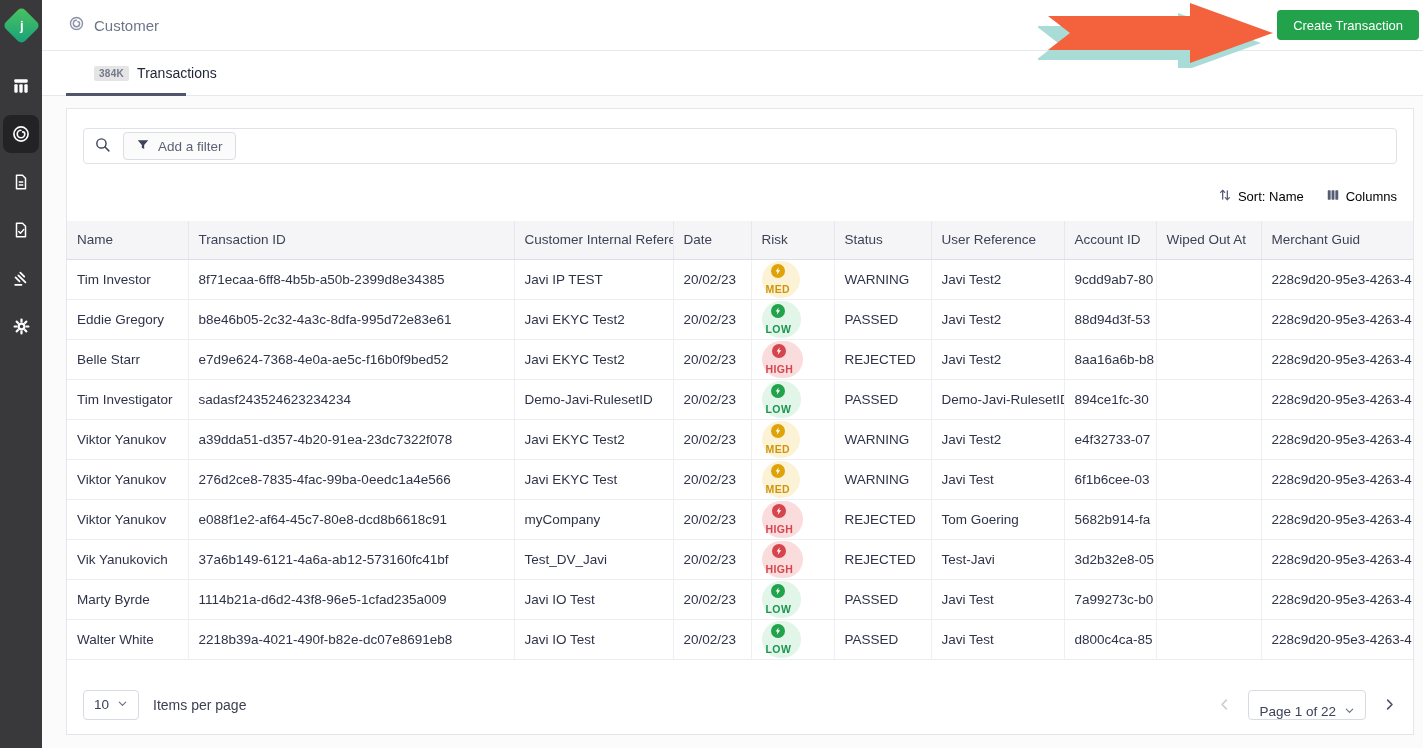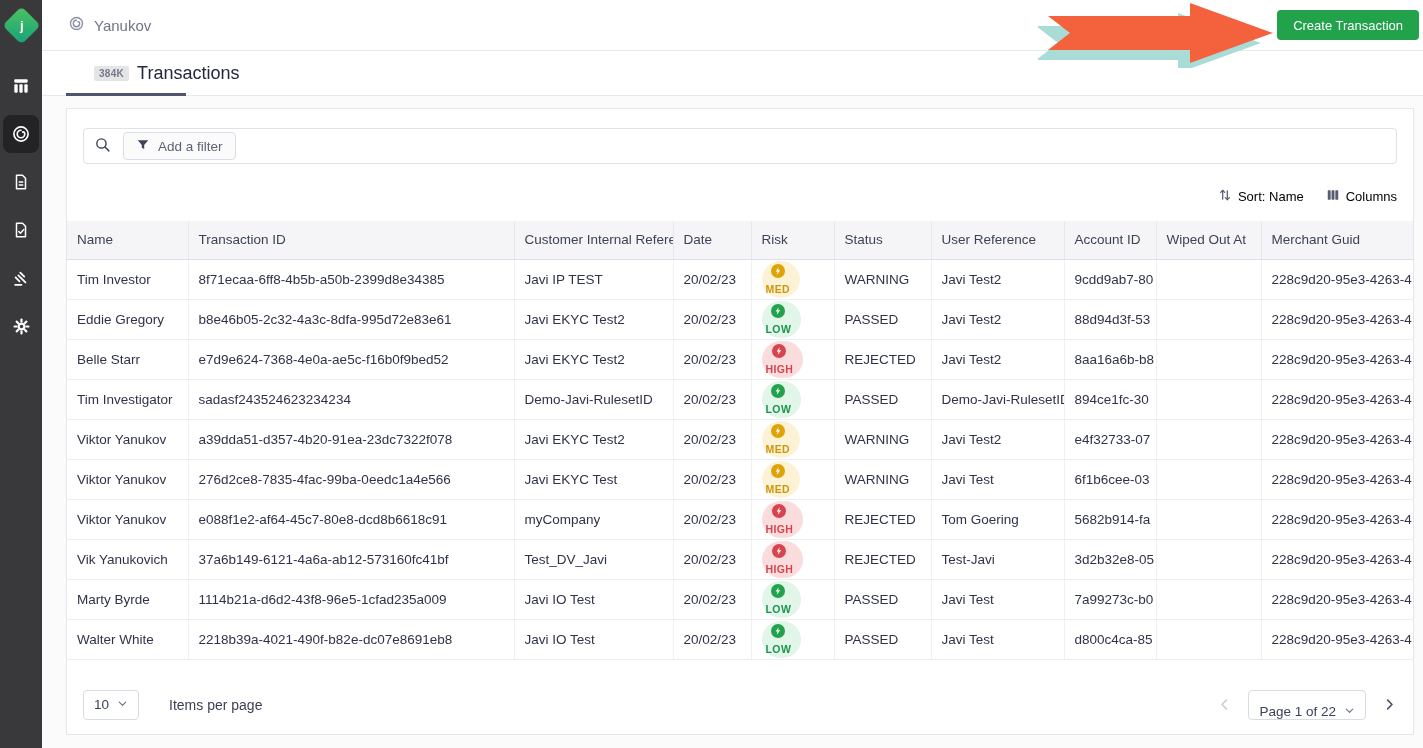--- a/index.html
+++ b/index.html
@@ -50,21 +50,21 @@
   .tabrow {
     position:absolute; left:42px; top:51px; width:1381px; height:45px;
     background:#fff; border-bottom:1px solid #e7e8ec; display:flex; align-items:center; padding-left:24px;
   }
   .tab { position:relative; height:100%; display:flex; align-items:center; gap:8px; padding-right:28px; cursor:pointer; }
   .tab-underline { position:absolute; left:0; bottom:-1px; width:120px; height:3px; background:#50556b; }
   .count-badge {
     background:#e5e5e5; color:#74798c; font-size:10px; font-weight:bold;
     padding:2px 5px; border-radius:2px; letter-spacing:.3px;margin-left:28px;
   }
-  .tab-label { font-size:18px; color:#24283c; }
+  .tab-label { font-size:14px; color:#24283c; }
 
   
   .card {
     position:absolute; left:66px; top:108px; width:1348px; height:627px;
     background:#fff; border:1px solid #e4e6ec; border-radius:0; overflow:hidden;
   }
   .filterbar {
     margin:19px 16px 0 16px; height:36px; border:1px solid #dfe2e8; border-radius:4px;
     display:flex; align-items:center; padding:0 10px; gap:12px; background:#fff;
   }
@@ -101,21 +101,21 @@
     padding:3px 10px 3px 4px; font-size:10.5px; font-weight:bold; letter-spacing:.4px;flex-direction:column;
   }
   .risk-ico { width:14px; height:14px; border-radius:50%; display:flex; align-items:center; justify-content:center; }
   .risk-med  { background:#fcf3d7; color:#d0950b; } .risk-med .risk-ico  { background:#dfa309; }
   .risk-low  { background:#e1f5e9; color:#1b9450; } .risk-low .risk-ico  { background:#21a24b; }
   .risk-high { background:#fadcdc; color:#d6454e; } .risk-high .risk-ico { background:#d6454e; }
 
   
   .card-footer {
     position:absolute; left:0; bottom:0; width:100%; height:59px;
-    display:flex; align-items:center; padding:0 16px; background:#fff;gap:16px;
+    display:flex; align-items:center; padding:0 16px; background:#fff;
   }
   .select-box {
     display:flex; align-items:center; gap:8px; border:1px solid #d8dbe2; border-radius:4px;
     height:30px; padding:0 10px; color:#3c4257; font-size:13.5px; cursor:pointer; background:#fff;
   }
   .ipp-label { margin-left:14px; color:#3a3f52; font-size:14px; font-weight:500; }
   .pager { margin-left:auto; display:flex; align-items:center; gap:16px; }
   .pg-chevron { display:flex; cursor:pointer; }
   .pg-chevron.disabled { cursor:default; }
 </style>
@@ -198,21 +198,21 @@
 </nav>
 
 <header class="topbar">
   <div class="topbar-title">
     <span>
       <svg width="17" height="17" viewBox="0 0 24 24" fill="none" stroke="#8a92a6" stroke-width="2" stroke-linecap="round">
           <circle cx="12" cy="12" r="8.5"></circle>
           <path d="M12 7.5 a4.5 4.5 0 1 0 4.5 4.5 a2.5 2.5 0 0 0 -2.5 -2.5"></path>
         </svg>
     </span>
-    <span>Yanukov</span>
+    <span>Customer</span>
   </div>
   <button class="create-btn">Create Transaction</button>
 </header>
 
 <svg class="arrow-overlay" viewBox="0 0 248 68">
   <polygon points="-2,26 140,26 140,13 223,43 140,73 140,60 -2,60 20,43" fill="#a9dcd6"></polygon>
   <polygon points="10,16 152,16 152,3 235,33 152,63 152,50 10,50 32,33" fill="#f4613d"></polygon>
 </svg>
 
 <div class="tabrow">

